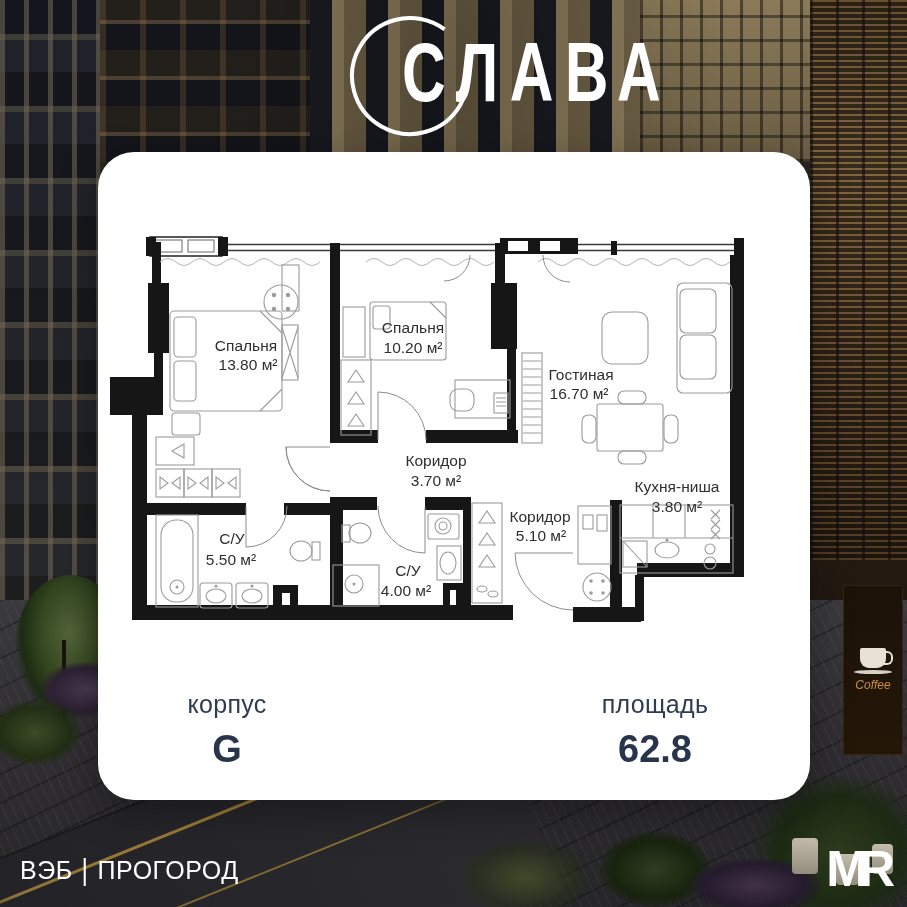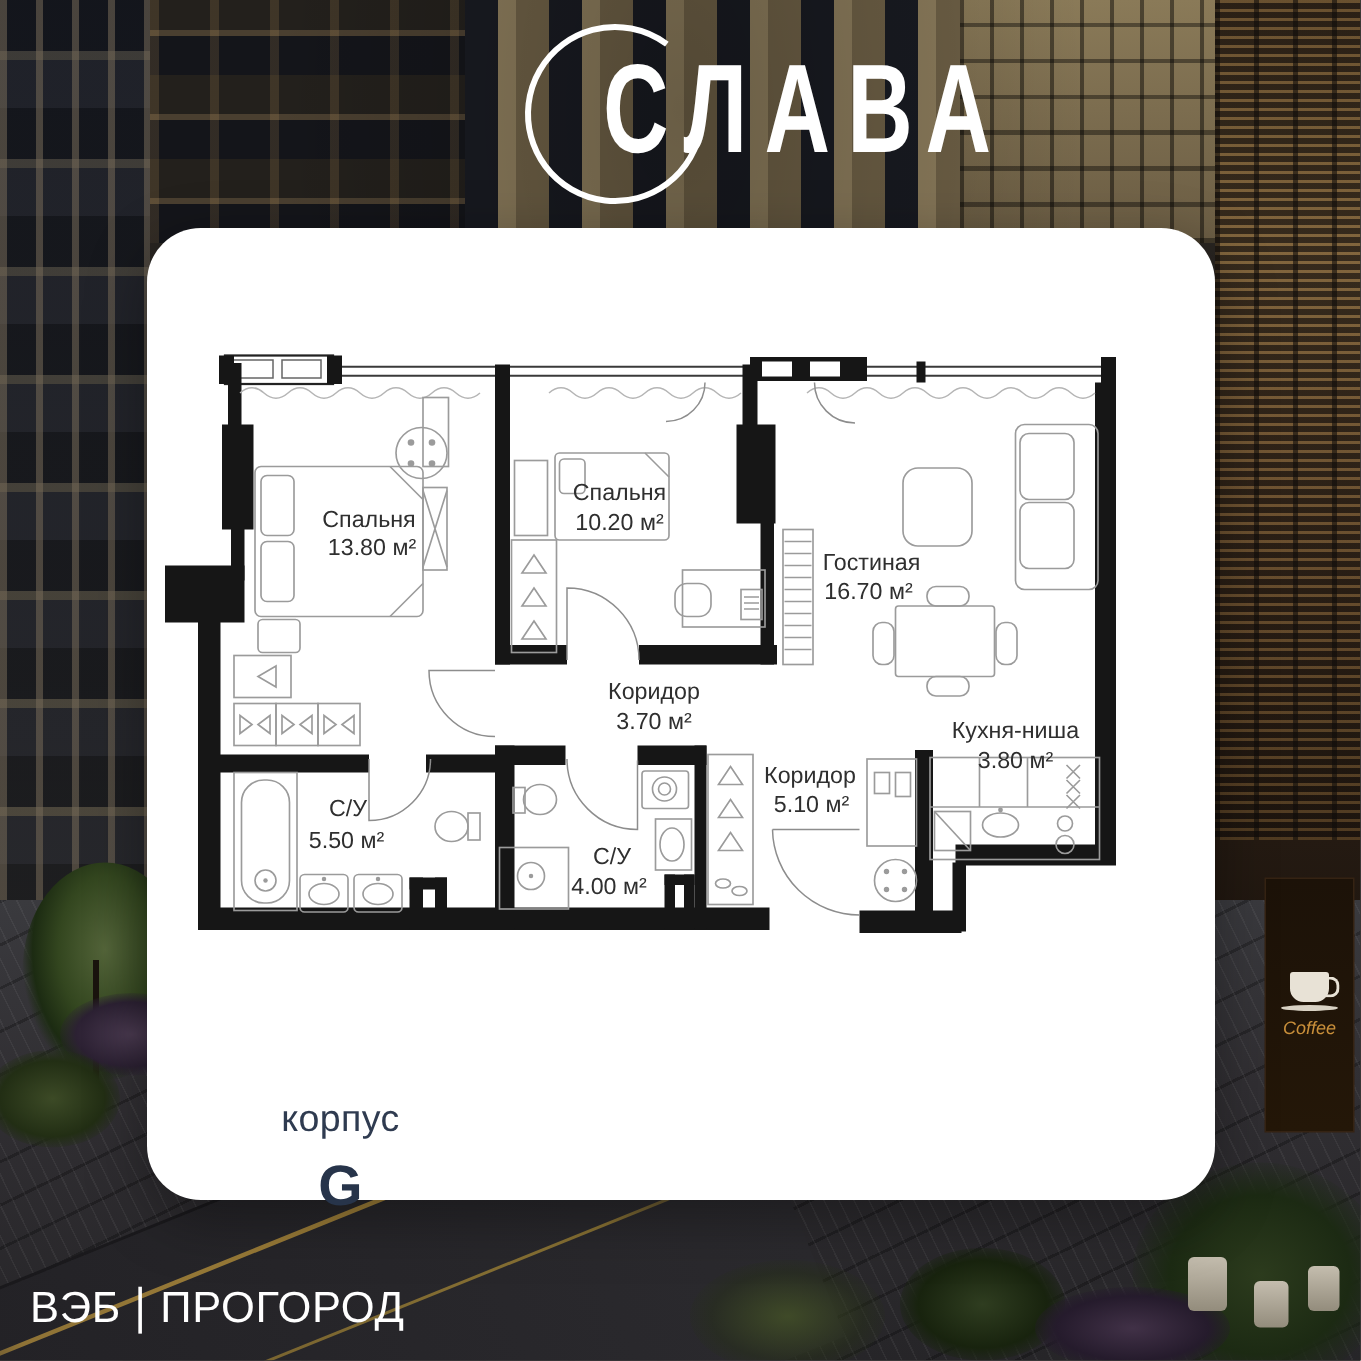--- a/index.html
+++ b/index.html
@@ -91,25 +91,25 @@
   .plan .frame{fill:#fff;stroke:#222;stroke-width:1.5;}
   .plan .frame-in{fill:#fff;stroke:#666;stroke-width:1;}
   .plan .win{stroke:#3a3a3a;stroke-width:1.4;}
   .plan .fur{stroke:var(--c-plan-line,#9b9b9b);fill:none;stroke-width:1.1;}
   .plan .fur .dot{fill:var(--c-plan-line,#9b9b9b);stroke:none;}
   .plan .door{stroke:#8d8d8d;fill:none;stroke-width:1;}
   .plan .curt{stroke:#b5b5b5;fill:none;stroke-width:1;}
   .plan text{fill:var(--c-room-text,#2f2f2f);font-size:15.5px;font-family:"Liberation Sans",sans-serif;}
   
   .info-item{position:absolute;top:538px;transform:translateX(-50%);text-align:center;white-space:nowrap;}
-  .info-label{font-size:25px;color:var(--c-info-label,#2f3b50);letter-spacing:.3px;margin-top:42px;}
+  .info-label{font-size:25px;color:var(--c-info-label,#2f3b50);letter-spacing:.3px;}
   .info-value{font-size:38px;font-weight:700;color:var(--c-info-value,#27344a);margin-top:9px;}
   .i0{left:129px}.i1{left:282px}.i2{left:419px}.i3{left:557px}
   
-  .footer-left{position:absolute;left:20px;top:856px;z-index:3;color:#fff;font-size:29px;
+  .footer-left{position:absolute;left:20px;top:856px;z-index:3;color:#fff;font-size:25px;
       letter-spacing:.5px;white-space:nowrap;}
   .footer-left .sep{display:inline-block;margin:0 9px;font-weight:200;transform:scaleY(1.15);}
   .footer-right{position:absolute;right:12px;top:840px;z-index:3;color:#fff;font-size:50px;
       font-weight:700;letter-spacing:-9px;padding-right:9px;}
 </style>
 </head>
 <body>
 
 <div class="stage">
 
@@ -329,19 +329,26 @@
         <text x="121" y="340" text-anchor="middle" class="room-area">5.50 м²</text>
         <text x="298" y="351" text-anchor="middle" class="room-name">С/У</text>
         <text x="296" y="371" text-anchor="middle" class="room-area">4.00 м²</text>
       </g>
     </svg>
 
     <div class="info-item i0">
       <div class="info-label">корпус</div>
       <div class="info-value">G</div>
     </div>
+    <div class="info-item i3">
+      <div class="info-label">площадь</div>
+      <div class="info-value">62.8</div>
+    </div>
   </div>
 
   <div class="footer-left">
     <span>ВЭБ</span><span class="sep">|</span><span>ПРОГОРОД</span>
   </div>
+  <div class="footer-right">
+    <span>MR</span>
+  </div>
 
 </div>
 
 </body></html>

